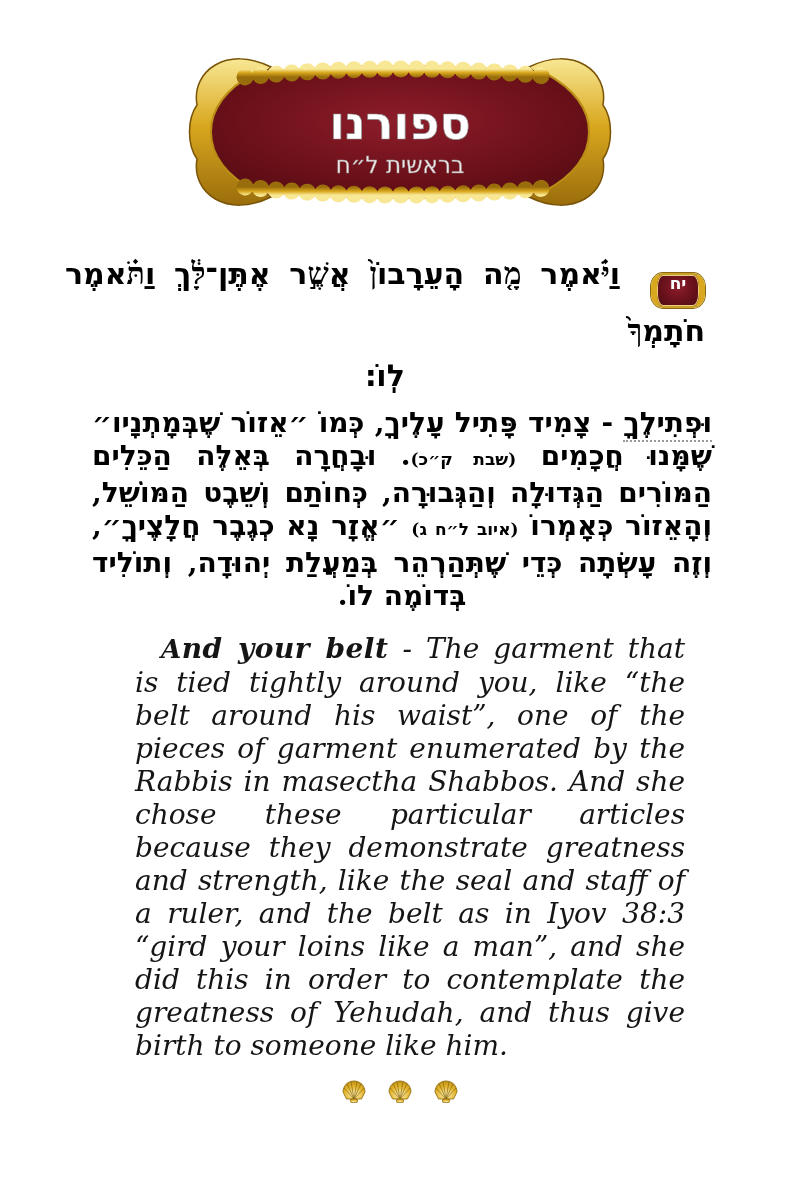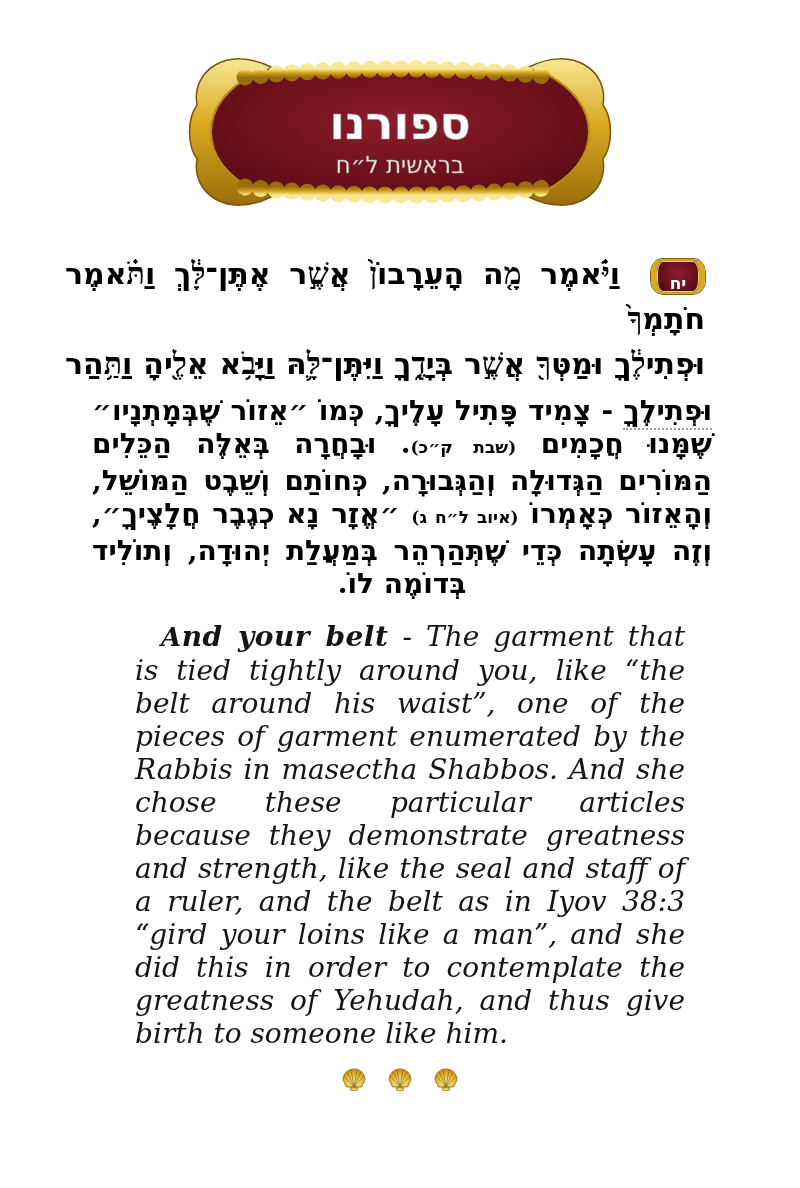--- a/index.html
+++ b/index.html
@@ -12,21 +12,21 @@
   
   .banner-wrap { width:430px; margin:57px auto 0 auto; }
   
   .verse {
     direction:rtl; margin:40px 95px 0 65px;
     font-weight:bold; font-size:30px; color:#000;
   }
   .verse-line { line-height:45px; text-align:justify; text-align-last:justify; }
   .verse-line.last { text-align:center; text-align-last:center; }
   .verse-badge {
-    display:inline-flex; align-items:flex-end; justify-content:center;
+    display:inline-flex; align-items:flex-start; justify-content:center;
     width:54px; height:35px; margin-left:12px; vertical-align:-5px;
     background:radial-gradient(ellipse at 50% 40%, #8d1d2a 0%, #64101a 60%, #4a0a10 100%);
     border-top:2px solid #caa02a; border-bottom:2px solid #caa02a;
     border-left:6px solid #d9a81f; border-right:6px solid #d9a81f;
     border-radius:12px / 14px;
     box-shadow:0 0 0 1px #8a6a10, inset 0 0 0 1px #e9d07d;
     color:#fff; font-size:17px; line-height:1;
   }
   
   .translation {
@@ -90,22 +90,22 @@
     </svg>
   </div>
 
   <div class="verse">
     <div class="verse-line">
       <span class="verse-badge">
         <span>יח</span>
       </span>
       <span>וַיֹּ֗אמֶר מָ֤ה הָעֵרָבוֹן֙ אֲשֶׁ֣ר אֶתֶּן־לָּ֔ךְ וַתֹּ֗אמֶר חֹתָמְךָ֙</span>
     </div>
-    <div class="verse-line">
-      <span>וּפְתִילֶ֔ךָ וּמַטְּךָ֖ אֲשֶׁ֣ר בְּיָדֶ֑ךָ וַיִּתֶּן־לָּ֛הּ וַיָּבֹ֥א אֵלֶ֖יהָ וַתַּ֥הַר</span>
+    <div class="verse-line last">
+      <span>לֽוֹ׃</span>
     </div>
   </div>
 
 
   <p class="heb-comm" dir="rtl"><span class="seg-lead">וּפְתִילֶךָ</span><span class="seg-normal"> - צָמִיד פָּתִיל עָלֶיךָ, כְּמוֹ ״אֵזוֹר שֶׁבְּמָתְנָיו״ שֶׁמָּנוּ חֲכָמִים </span><span class="seg-ref">(שבת ק״כ)</span><span class="seg-normal">. וּבָחֲרָה בְּאֵלֶּה הַכֵּלִים הַמּוֹרִים הַגְּדוּלָה וְהַגְּבוּרָה, כְּחוֹתַם וְשֵׁבֶט הַמּוֹשֵׁל, וְהָאֵזוֹר כְּאָמְרוֹ </span><span class="seg-ref">(איוב ל״ח ג)</span><span class="seg-normal"> ״אֱזָר נָא כְגֶבֶר חֲלָצֶיךָ״, וְזֶה עָשְׂתָה כְּדֵי שֶׁתְּהַרְהֵר בְּמַעֲלַת יְהוּדָה, וְתוֹלִיד בְּדוֹמֶה לוֹ.</span></p>
 
   <p class="eng-comm"><span class="seg-lead">And your belt</span><span class="seg-normal"> - The garment that is tied tightly around you, like “the belt around his waist”, one of the pieces of garment enumerated by the Rabbis in masectha Shabbos. And she chose these particular articles because they demonstrate greatness and strength, like the seal and staff of a ruler, and the belt as in Iyov 38:3 “gird your loins like a man”, and she did this in order to contemplate the greatness of Yehudah, and thus give birth to someone like him.</span></p>
 
   <div class="shells">
     <svg class="shell" viewBox="0 0 26 24">

